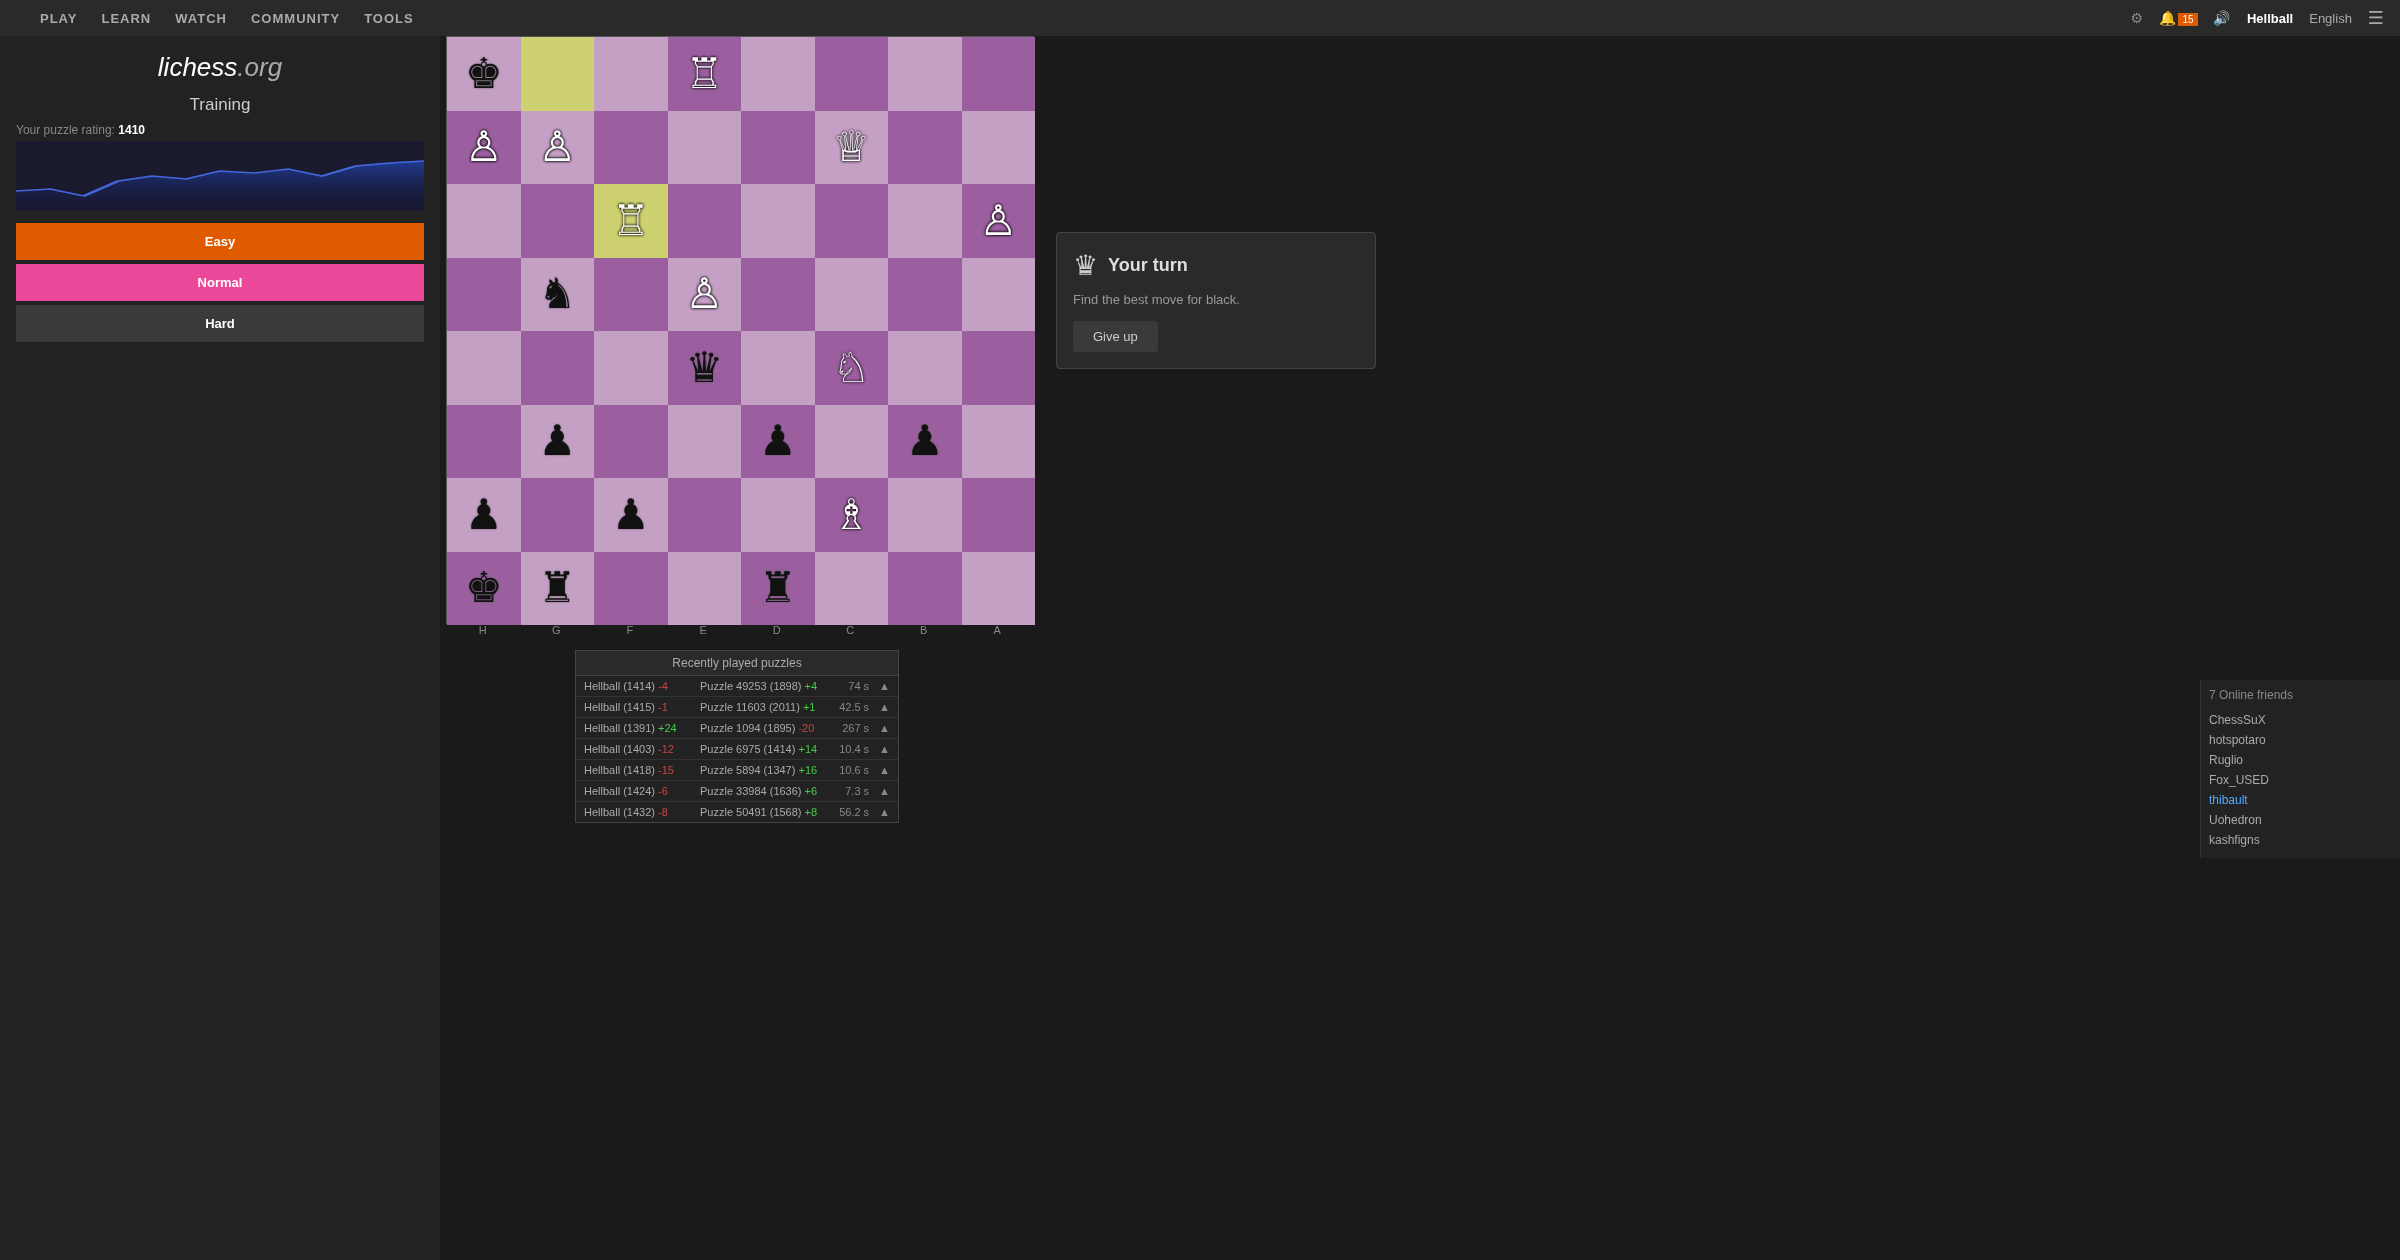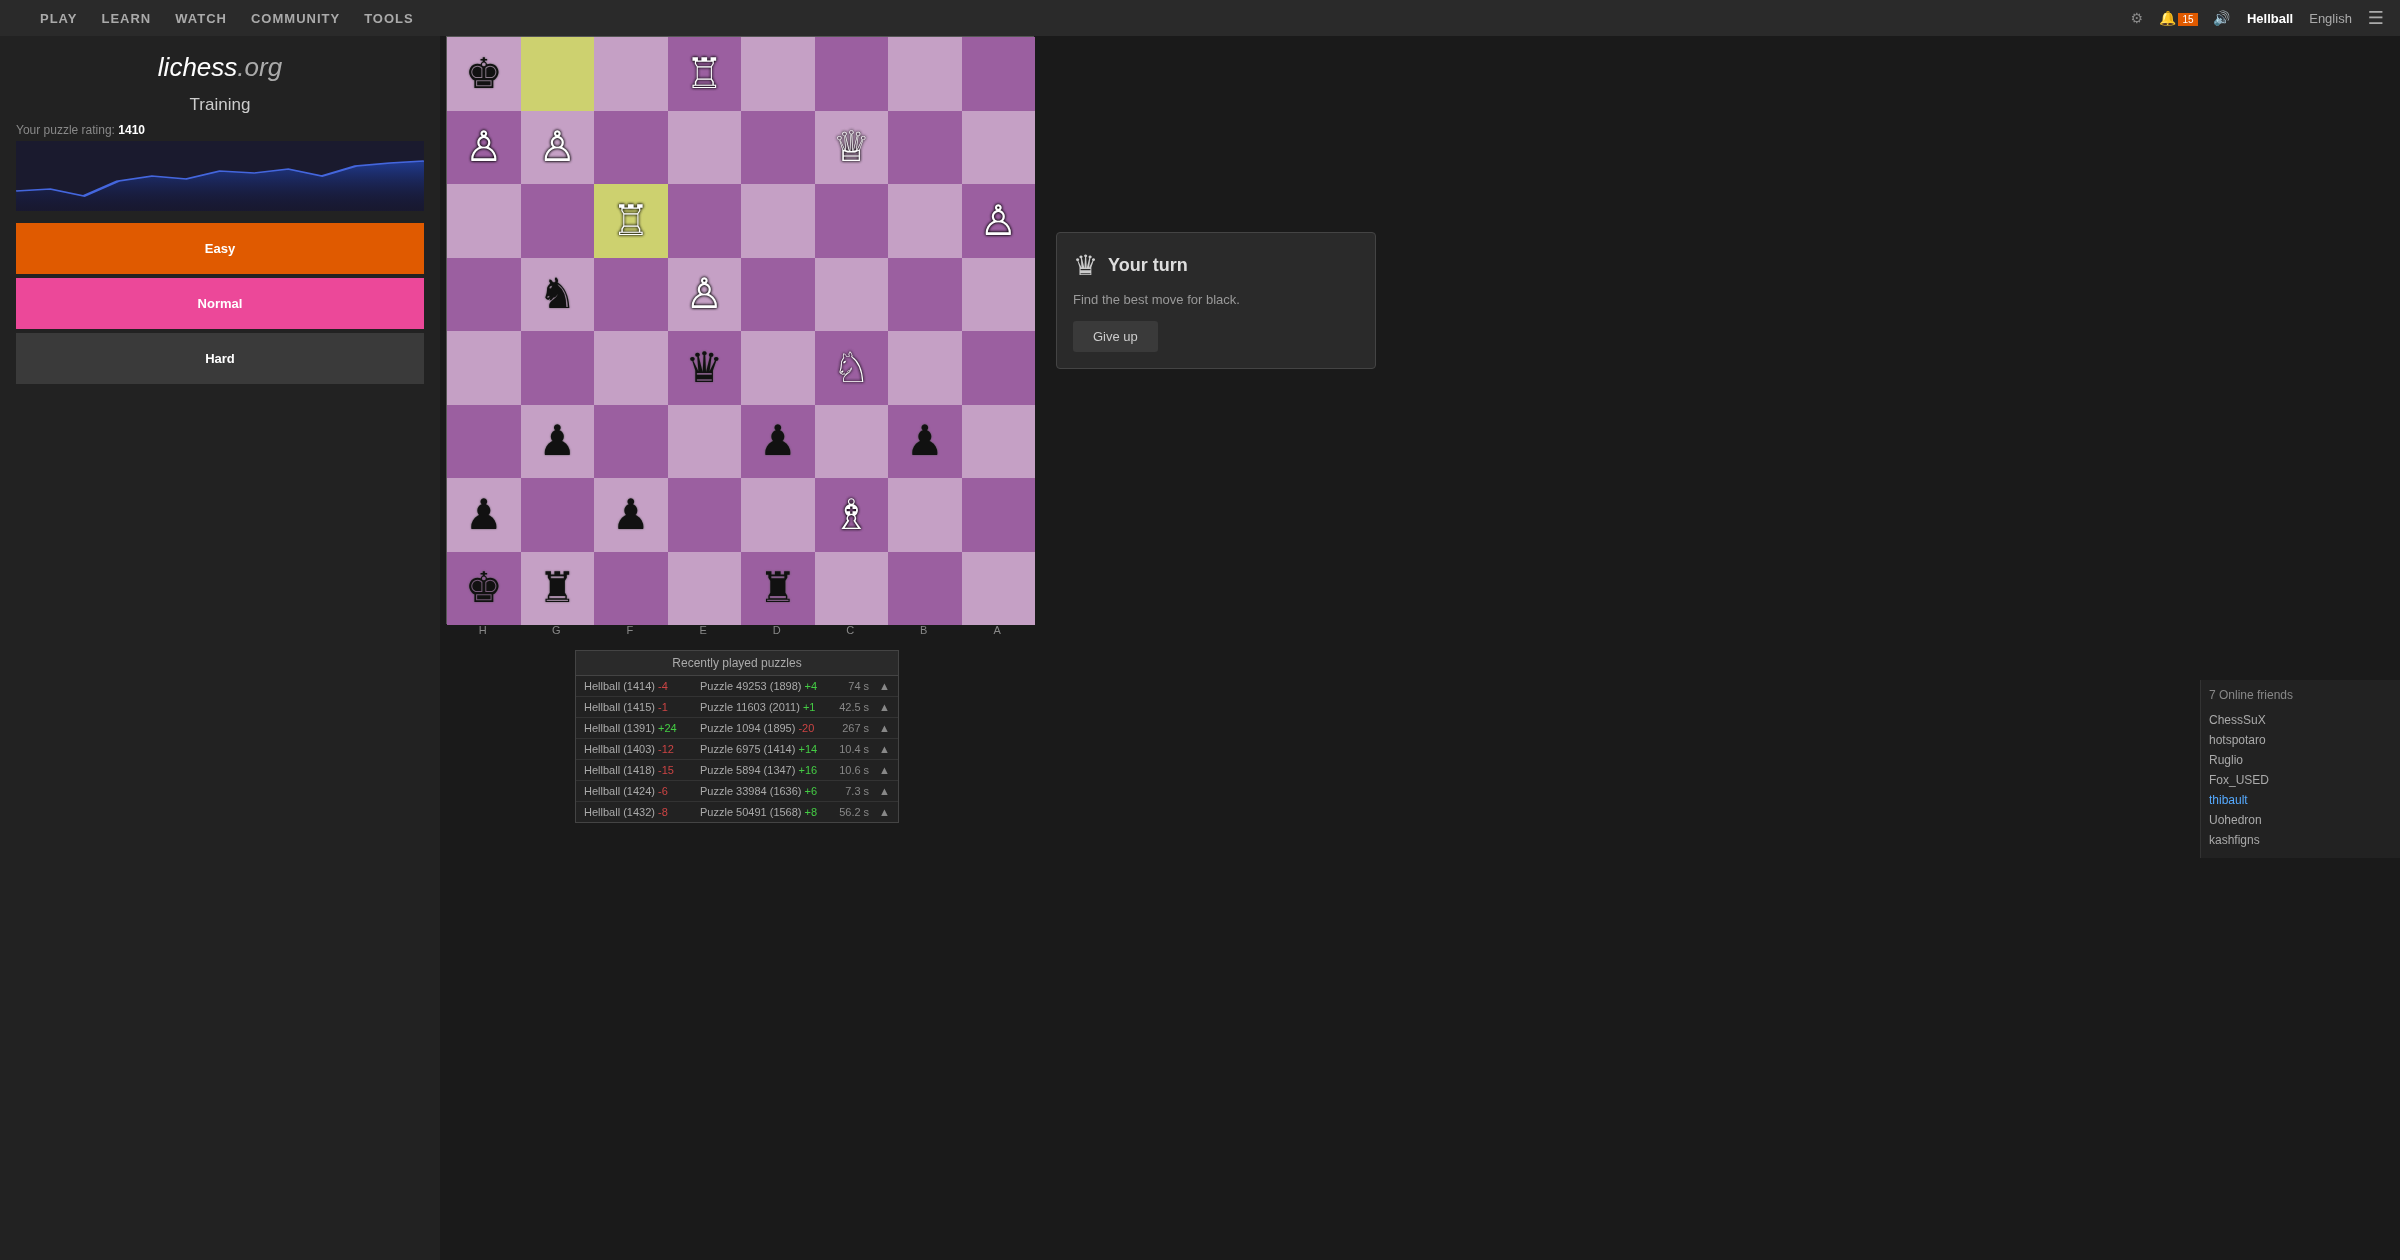--- a/index.html
+++ b/index.html
@@ -89,21 +89,21 @@
     }
     .chart-area svg {
       width: 100%;
       height: 100%;
     }
 
     
     .diff-btn {
       display: block;
       width: 100%;
-      padding: 18px;
+      padding: 11px;
       margin-bottom: 4px;
       border: none;
       cursor: pointer;
       font-size: 13px;
       font-weight: bold;
       color: #fff;
       text-align: center;
     }
     .diff-btn.easy { background: #e05a00; }
     .diff-btn.normal { background: #ec4899; }

